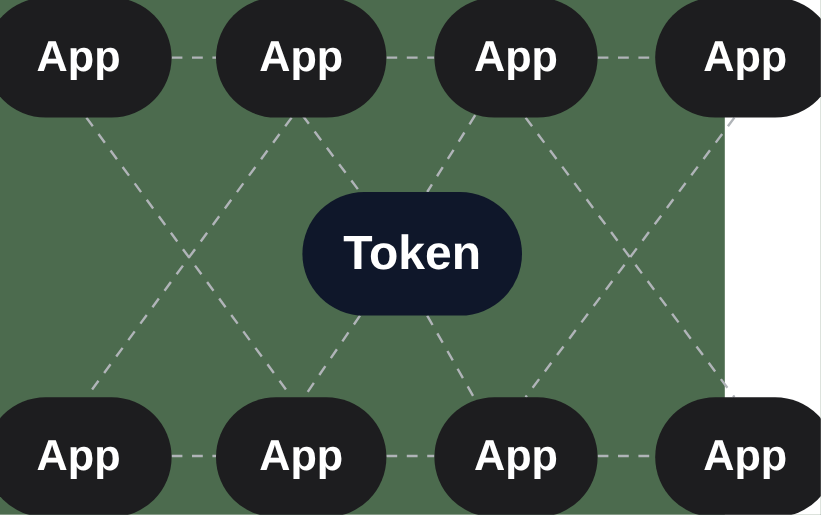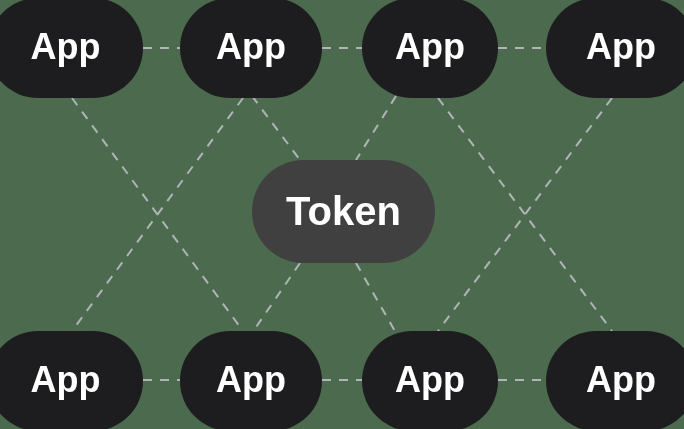--- a/index.html
+++ b/index.html
@@ -7,21 +7,21 @@
     padding: 0;
   }
   body {
     width: 684px;
     height: 429px;
     overflow: hidden;
     font-family: "Liberation Sans", sans-serif;
   }
   #diagram-root {
     position: relative;
-    width: 684px;
+    width: 604px;
     height: 429px;
     background: #4c6b4e;
   }
   #edge-layer {
     position: absolute;
     left: 0;
     top: 0;
     width: 684px;
     height: 429px;
     z-index: 1;
@@ -85,21 +85,21 @@
   <div class="node node-app" style="left: 180px; top: -2px; width: 142px; height: 100px; background: rgb(29, 29, 31); color: rgb(255, 255, 255);">
     <span class="node-label">App</span>
   </div>
   <div class="node node-app" style="left: 362px; top: -2px; width: 136px; height: 100px; background: rgb(29, 29, 31); color: rgb(255, 255, 255);">
     <span class="node-label">App</span>
   </div>
   <div class="node node-app" style="left: 546px; top: -2px; width: 150px; height: 100px; background: rgb(29, 29, 31); color: rgb(255, 255, 255);">
     <span class="node-label">App</span>
   </div>
 
-  <div class="node node-token" style="left: 252px; top: 160px; width: 183px; height: 103px; background: #404040; color: rgb(255, 255, 255);">
+  <div class="node node-token" style="left: 252px; top: 160px; width: 183px; height: 103px; background: #0f172a; color: rgb(255, 255, 255);">
     <span class="node-label">Token</span>
   </div>
 
   <div class="node node-app" style="left: -12px; top: 331px; width: 155px; height: 100px; background: rgb(29, 29, 31); color: rgb(255, 255, 255);">
     <span class="node-label">App</span>
   </div>
   <div class="node node-app" style="left: 180px; top: 331px; width: 142px; height: 100px; background: rgb(29, 29, 31); color: rgb(255, 255, 255);">
     <span class="node-label">App</span>
   </div>
   <div class="node node-app" style="left: 362px; top: 331px; width: 136px; height: 100px; background: rgb(29, 29, 31); color: rgb(255, 255, 255);">

